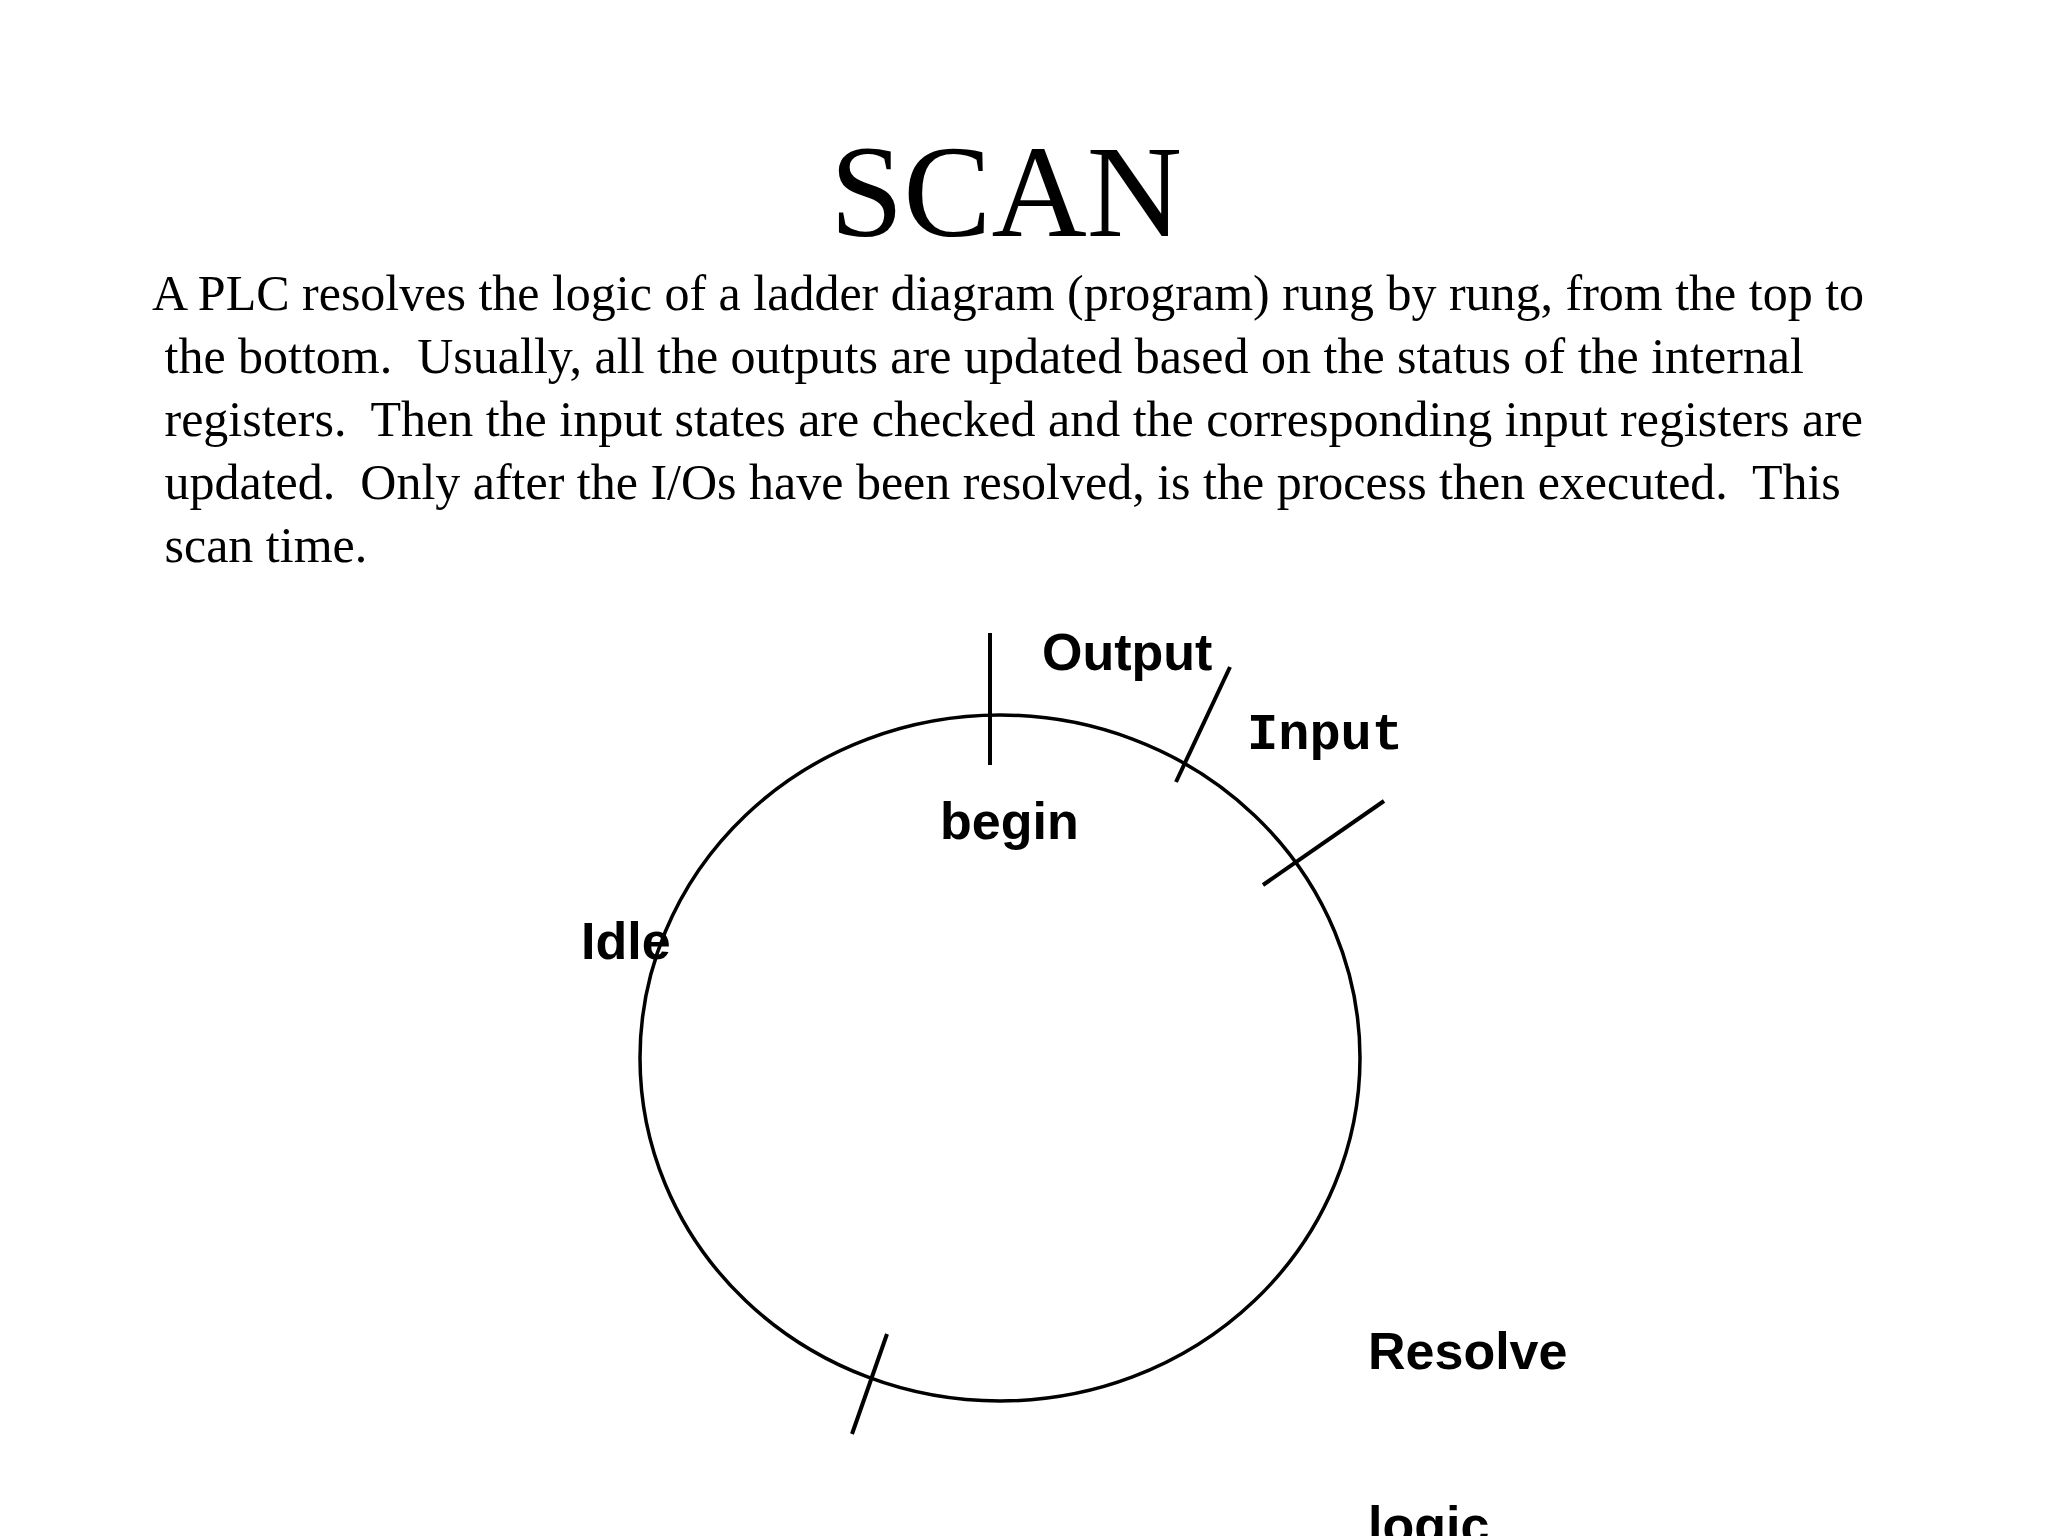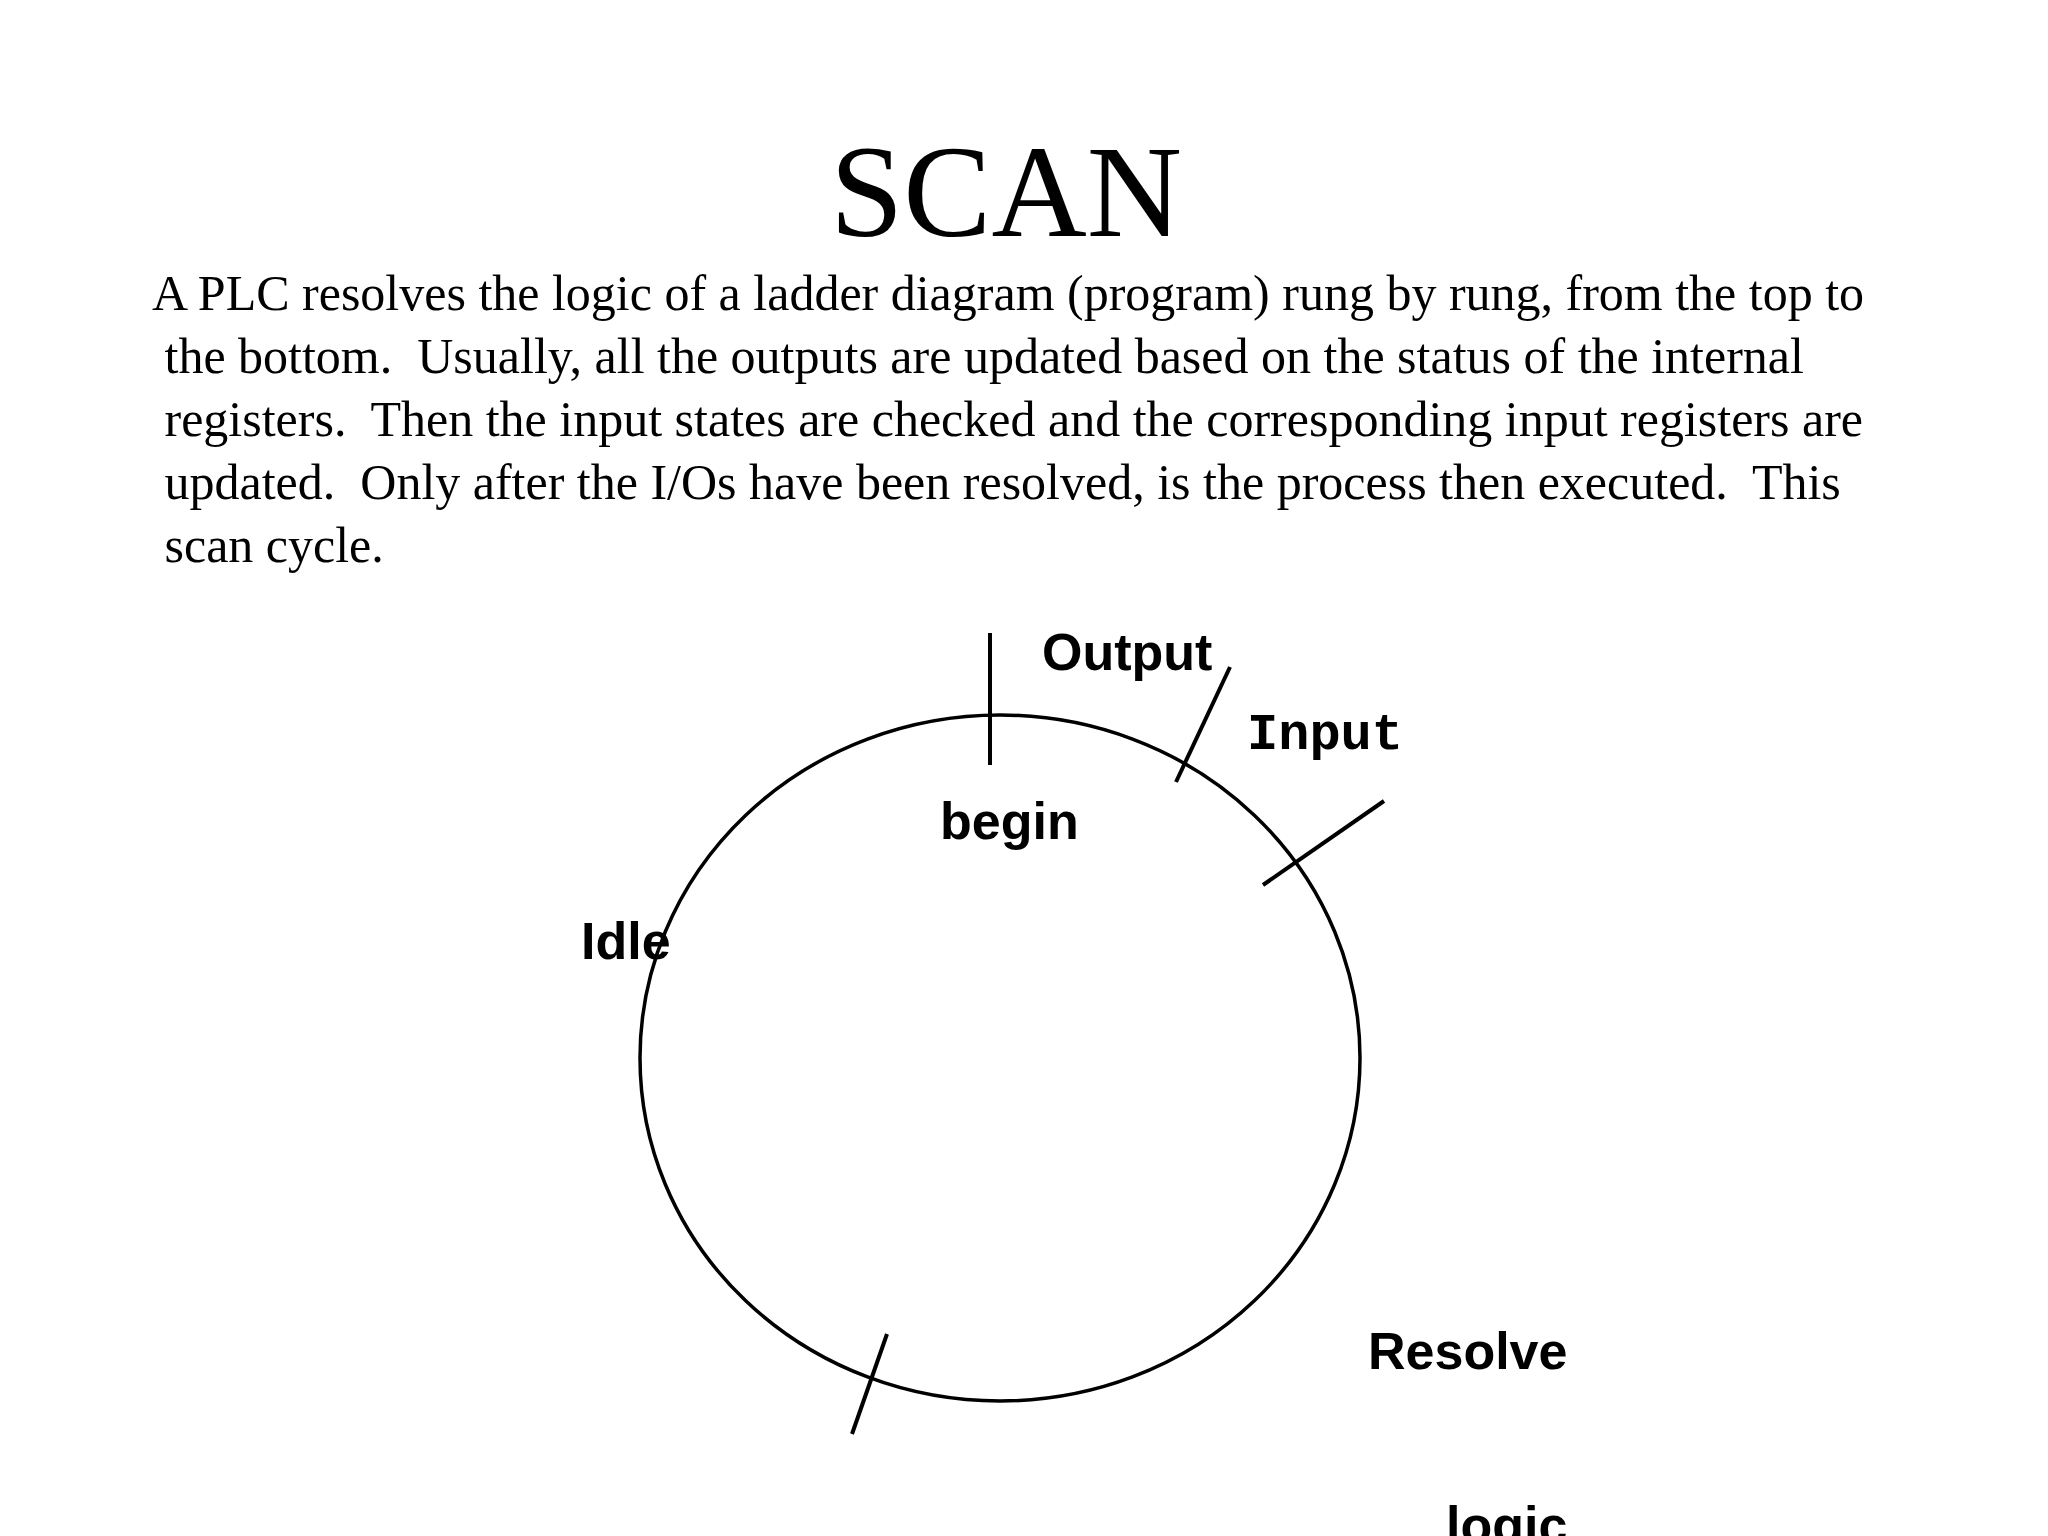--- a/index.html
+++ b/index.html
@@ -38,42 +38,41 @@
     width: 2048px; height: 1536px;
   }
   .diagram-label {
     position: absolute;
     font-family: "Liberation Sans", "DejaVu Sans", sans-serif;
     font-weight: bold;
     font-size: 52px;
     line-height: 52px;
     color: #000000;
     white-space: pre;
-    text-align: right;
   }
   .label-output  { top: 626px;  left: 1042px; }
   .label-input   { top: 710px;  left: 1247px; font-family: Liberation Mono, monospace; }
   .label-begin   { top: 795px;  left: 940px;  }
   .label-idle    { top: 915px;  left: 581px;  }
   .label-scan-cycle { top: 1016px; left: 854px; }
   .label-resolve-logic { top: 1206px; left: 1368px; line-height: 58px; }
 </style>
 </head>
 <body>
 
 <div class="slide">
 
   <div class="slide-title">SCAN</div>
 
   <div class="body-paragraph">
     <div class="paragraph-line">A PLC resolves the logic of a ladder diagram (program) rung by rung, from the top to</div>
     <div class="paragraph-line"> the bottom.  Usually, all the outputs are updated based on the status of the internal</div>
     <div class="paragraph-line"> registers.  Then the input states are checked and the corresponding input registers are</div>
     <div class="paragraph-line"> updated.  Only after the I/Os have been resolved, is the process then executed.  This</div>
-    <div class="paragraph-line"> scan cycle.</div>
+    <div class="paragraph-line"> scan time.</div>
   </div>
 
   <svg class="diagram-svg" viewBox="0 0 2048 1536" xmlns="http://www.w3.org/2000/svg">
     <ellipse cx="1000" cy="1058" rx="360" ry="343" fill="none" stroke="#000000" stroke-width="3.5"></ellipse>
     <line x1="990" y1="633" x2="990" y2="765" stroke="#000000" stroke-width="4"></line>
     <line x1="1230" y1="667" x2="1176" y2="782" stroke="#000000" stroke-width="4"></line>
     <line x1="1384" y1="801" x2="1263" y2="885" stroke="#000000" stroke-width="4"></line>
     <line x1="887" y1="1334" x2="852" y2="1434" stroke="#000000" stroke-width="4"></line>
   </svg>
 

